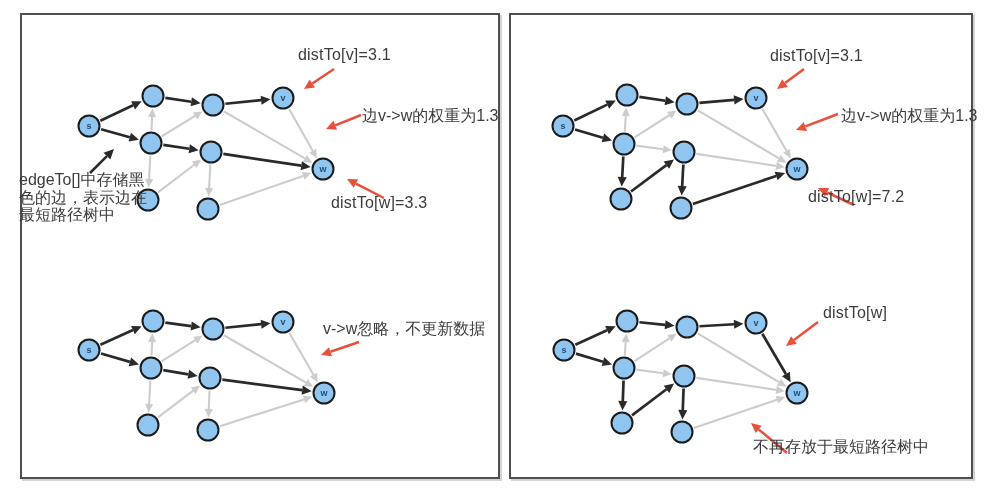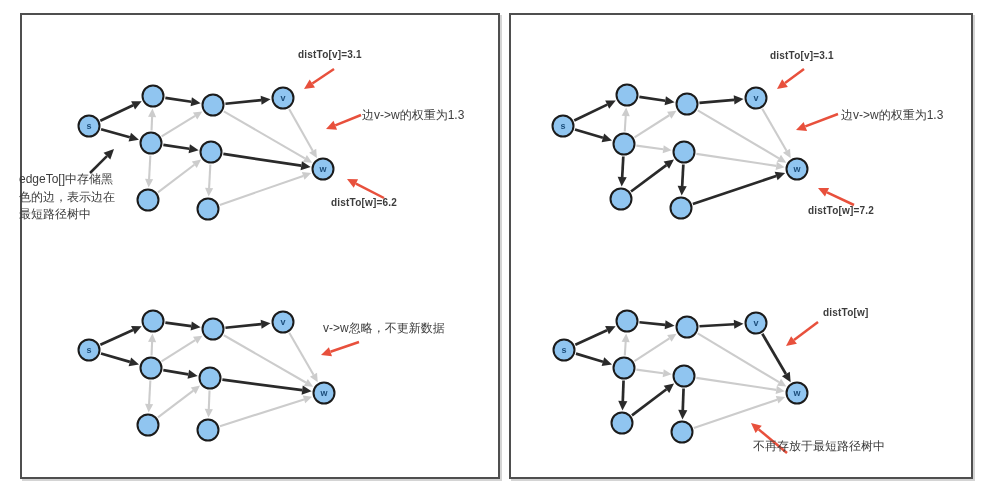--- a/index.html
+++ b/index.html
@@ -1,23 +1,23 @@
 <!DOCTYPE html>
 <html><head>
 <meta charset="utf-8">
 <style>
   html,body{margin:0;padding:0;background:#ffffff;}
   #stage{position:relative;width:1008px;height:494px;background:#ffffff;overflow:hidden;
          font-family:"Liberation Sans","DejaVu Sans",sans-serif;}
   .panel{position:absolute;border:2px solid #4f4f4f;box-sizing:border-box;
          box-shadow:2px 2px 0 rgba(160,160,160,.45);background:transparent;}
   #diagram{position:absolute;left:0;top:0;}
-  .ann{position:absolute;font-size:12px;line-height:17.5px;color:#3c3c3c;
+  .ann{position:absolute;font-size:16px;line-height:17.5px;color:#3c3c3c;
        white-space:pre-line;z-index:3;}
-  .ann-en{font-size:10px;letter-spacing:.2px;font-weight:bold;}
+  .ann-en{font-size:16px;letter-spacing:.2px;}
 </style>
 </head>
 <body>
 
 <div id="stage">
 
   <div class="panel" style="left:20px;top:13px;width:480px;height:466px"></div>
   <div class="panel" style="left:509px;top:13px;width:464px;height:466px"></div>
 
   <svg id="diagram" width="1008" height="494" viewBox="0 0 1008 494">
@@ -198,25 +198,25 @@
       <line x1="854" y1="205" x2="827.0424864674599" y2="192.2700630540783" stroke="#e8503c" stroke-width="2.5"></line>
       <polygon points="818,188 829.0921167334175,187.92966954969754 824.9928562015023,196.61045655845905" fill="#e8503c"></polygon>
       <line x1="818" y1="322" x2="794" y2="340" stroke="#e8503c" stroke-width="2.5"></line>
       <polygon points="786,346 791.12,336.16 796.88,343.84" fill="#e8503c"></polygon>
       <line x1="787" y1="453" x2="758.6822127959738" y2="429.4018439966448" stroke="#e8503c" stroke-width="2.5"></line>
       <polygon points="751,423 761.7550979143633,425.71438185457737 755.6093276775842,433.08930613871223" fill="#e8503c"></polygon>
     </svg>
 
   <div class="ann ann-en" style="left:298px;top:46px">distTo[v]=3.1</div>
   <div class="ann" style="left:362px;top:107px">边v-&gt;w的权重为1.3</div>
-  <div class="ann ann-en" style="left:331px;top:194px">distTo[w]=6.2</div>
+  <div class="ann ann-en" style="left:331px;top:194px">distTo[w]=3.3</div>
   <div class="ann" style="left:19px;top:171px">edgeTo[]中存储黑
 色的边，表示边在
 最短路径树中</div>
   <div class="ann" style="left:323px;top:320px">v-&gt;w忽略，不更新数据</div>
 
   <div class="ann ann-en" style="left:770px;top:47px">distTo[v]=3.1</div>
   <div class="ann" style="left:841px;top:107px">边v-&gt;w的权重为1.3</div>
-  <div class="ann ann-en" style="left:808px;top:202px">distTo[w]=7.2</div>
+  <div class="ann ann-en" style="left:808px;top:188px">distTo[w]=7.2</div>
   <div class="ann ann-en" style="left:823px;top:304px">distTo[w]</div>
   <div class="ann" style="left:753px;top:438px">不再存放于最短路径树中</div>
 
 </div>
 
 </body></html>

